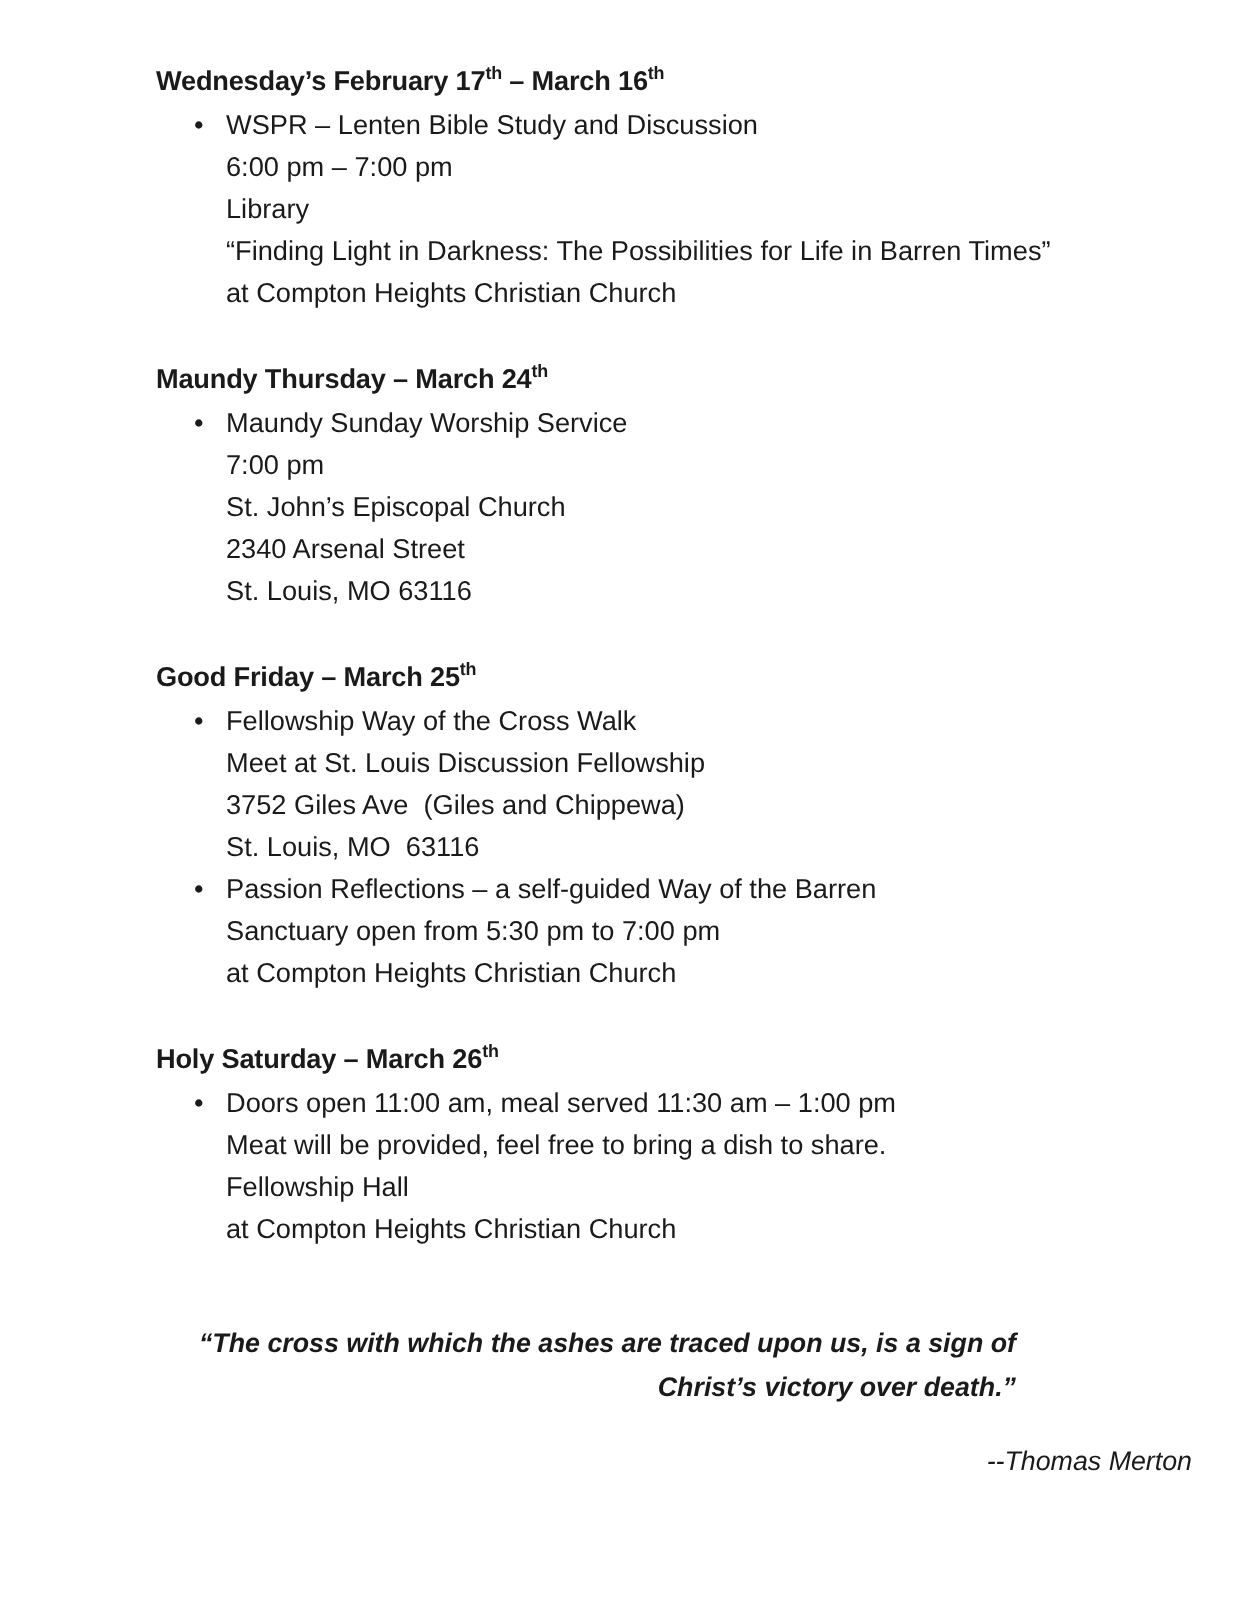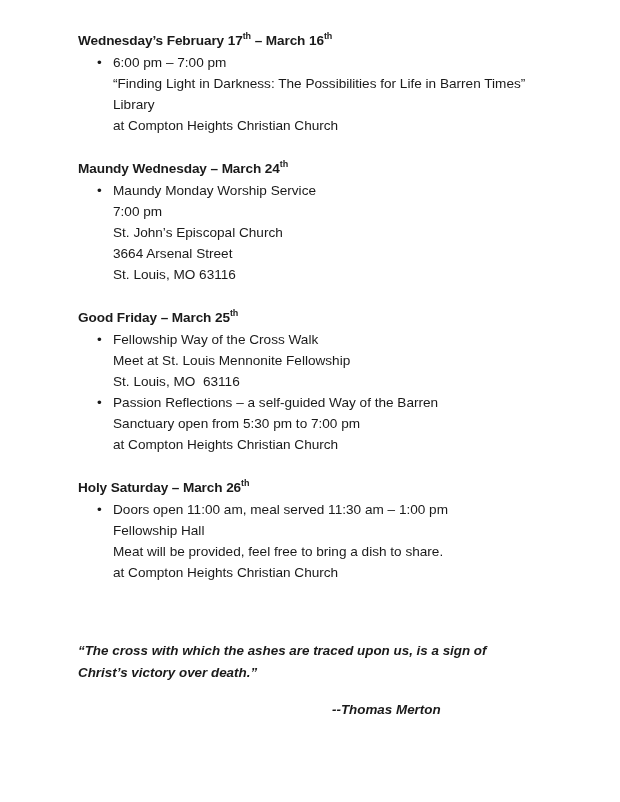--- a/index.html
+++ b/index.html
@@ -66,94 +66,97 @@
     top: 0;
     line-height: 21px;
     font-size: 13.6px;
   }
   .line {
     line-height: 21px;
     font-size: 13.6px;
     white-space: pre-wrap;
   }
   .quote-block {
-    margin-top: 57px;
+    margin-top: 36px;
     font-style: italic;
     font-weight: bold;
     font-size: 13.4px;
     line-height: 22px;
+    text-align: right;
   }
   .quote-text {
     max-width: 430px;
   }
   .quote-attrib {
     margin-top: 15px;
     padding-left: 254px;
     font-style: italic;
-    font-weight: bold;
+    font-weight: normal;
     font-size: 13.4px;
     line-height: 21px;
   }
 </style>
 </head>
 <body>
 
 <div class="page">
   <div class="doc-body">
     <div id="sections-container">
         <div class="section">
           <div class="section-heading"><span>Wednesday’s February 17</span><sup>th</sup><span> – March 16</span><sup>th</sup></div>
           <ul class="bullets">
             <li>
               <span class="bullet-dot">•</span>
+              <div class="line">WSPR – Lenten Bible Study and Discussion</div>
               <div class="line">6:00 pm – 7:00 pm</div>
+              <div class="line">Library</div>
               <div class="line">“Finding Light in Darkness: The Possibilities for Life in Barren Times”</div>
-              <div class="line">Library</div>
               <div class="line">at Compton Heights Christian Church</div>
             </li>
           </ul>
         </div>
         <div class="section">
-          <div class="section-heading"><span>Maundy Wednesday – March 24</span><sup>th</sup></div>
+          <div class="section-heading"><span>Maundy Thursday – March 24</span><sup>th</sup></div>
           <ul class="bullets">
             <li>
               <span class="bullet-dot">•</span>
-              <div class="line">Maundy Monday Worship Service</div>
+              <div class="line">Maundy Sunday Worship Service</div>
               <div class="line">7:00 pm</div>
               <div class="line">St. John’s Episcopal Church</div>
-              <div class="line">3664 Arsenal Street</div>
+              <div class="line">2340 Arsenal Street</div>
               <div class="line">St. Louis, MO 63116</div>
             </li>
           </ul>
         </div>
         <div class="section">
           <div class="section-heading"><span>Good Friday – March 25</span><sup>th</sup></div>
           <ul class="bullets">
             <li>
               <span class="bullet-dot">•</span>
               <div class="line">Fellowship Way of the Cross Walk</div>
-              <div class="line">Meet at St. Louis Mennonite Fellowship</div>
+              <div class="line">Meet at St. Louis Discussion Fellowship</div>
+              <div class="line">3752 Giles Ave  (Giles and Chippewa)</div>
               <div class="line">St. Louis, MO  63116</div>
             </li>
             <li>
               <span class="bullet-dot">•</span>
               <div class="line">Passion Reflections – a self-guided Way of the Barren</div>
               <div class="line">Sanctuary open from 5:30 pm to 7:00 pm</div>
               <div class="line">at Compton Heights Christian Church</div>
             </li>
           </ul>
         </div>
         <div class="section">
           <div class="section-heading"><span>Holy Saturday – March 26</span><sup>th</sup></div>
           <ul class="bullets">
             <li>
               <span class="bullet-dot">•</span>
               <div class="line">Doors open 11:00 am, meal served 11:30 am – 1:00 pm</div>
+              <div class="line">Meat will be provided, feel free to bring a dish to share.</div>
               <div class="line">Fellowship Hall</div>
-              <div class="line">Meat will be provided, feel free to bring a dish to share.</div>
               <div class="line">at Compton Heights Christian Church</div>
             </li>
           </ul>
         </div>
       </div>
 
     <div class="quote-block">
       <div class="quote-text">“The cross with which the ashes are traced upon us, is a sign of Christ’s victory over death.”</div>
       <div class="quote-attrib">--Thomas Merton</div>
     </div>

